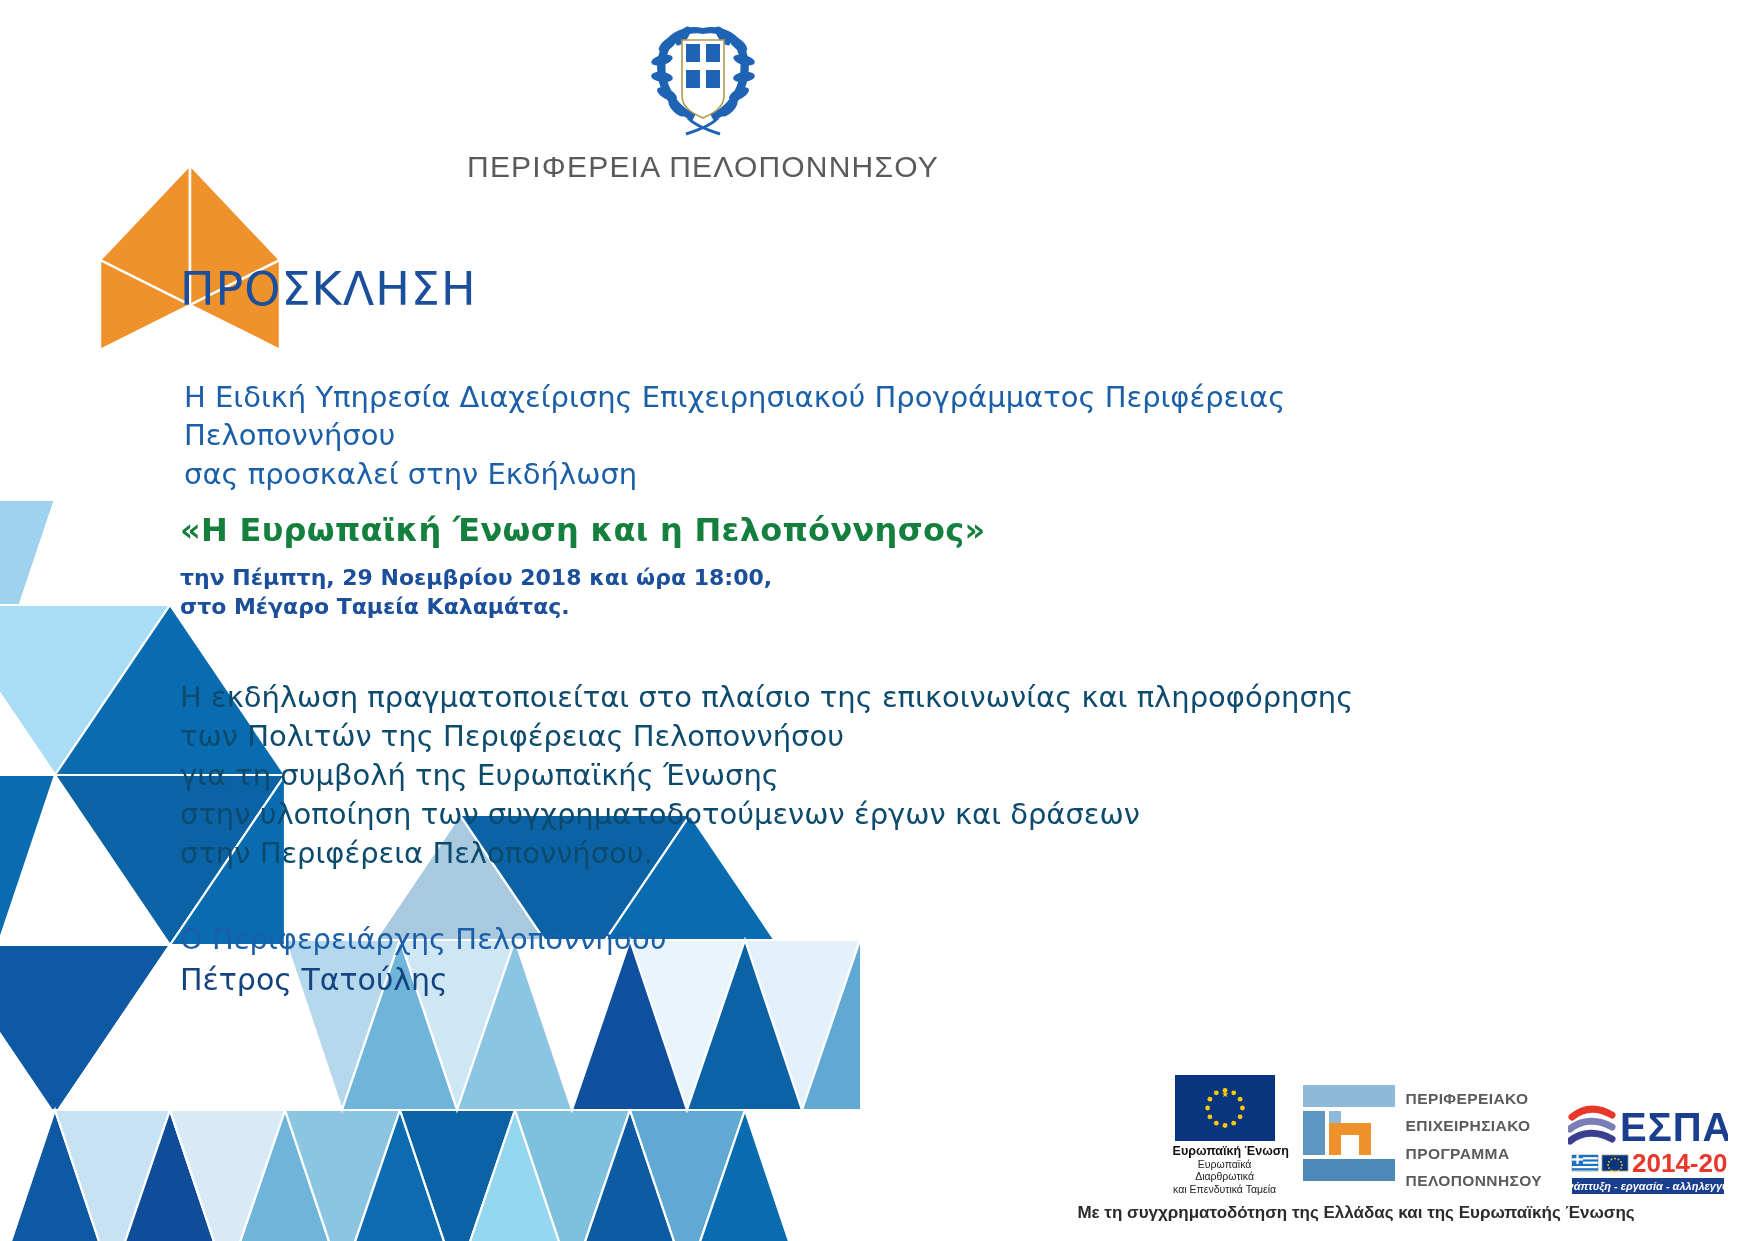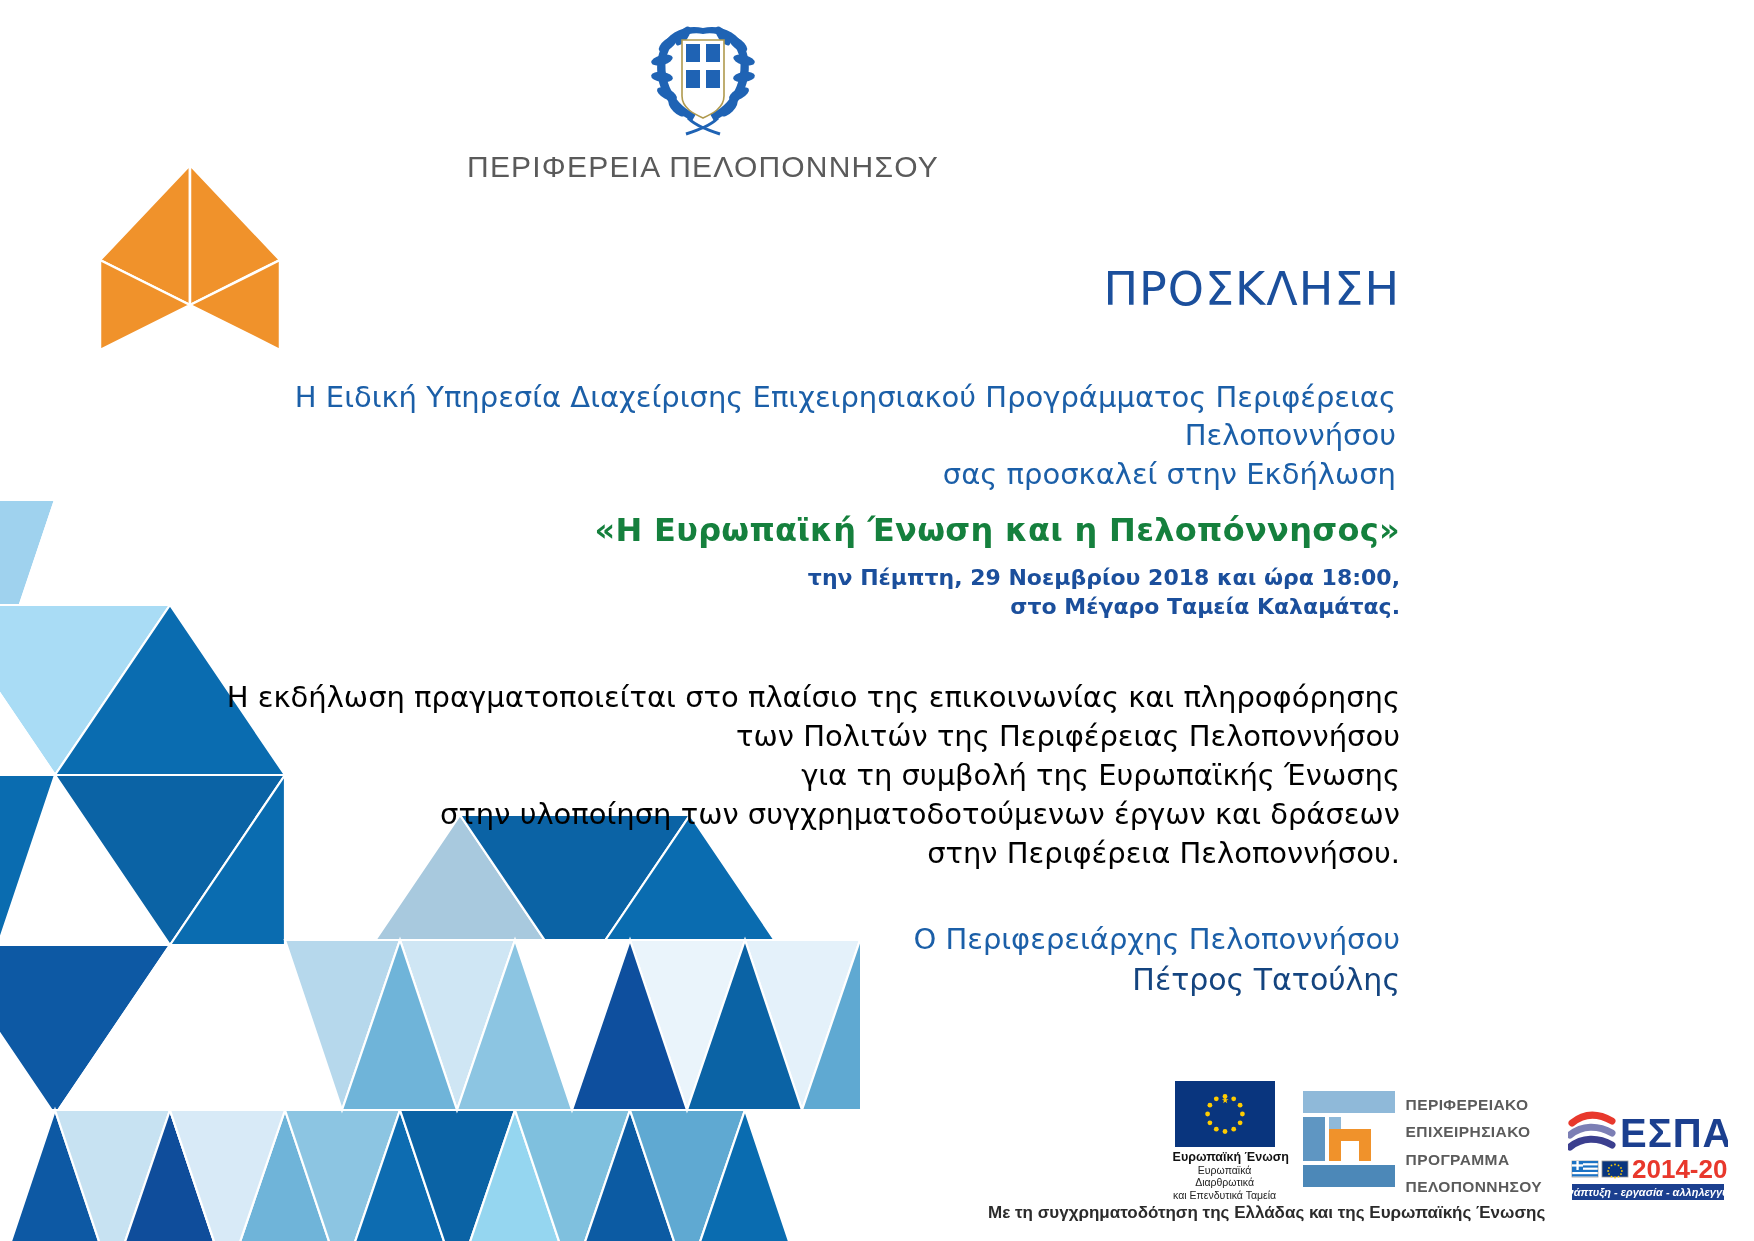--- a/index.html
+++ b/index.html
@@ -25,21 +25,21 @@
     letter-spacing:1.2px;
     color:#5a5a5a;
     font-family:"Liberation Sans",sans-serif;
   }
 
   
   .content{
     position:absolute;
     left:180px;top:262px;
     width:1220px;
-    text-align:right;
+    text-align:left;
     color:#1a4f9c;
   }
   .title{
     font-size:46px;
     font-weight:400;
     color:#1b4f9c;
     letter-spacing:1px;
     margin:0 0 62px 0;
     font-family:"DejaVu Sans",sans-serif;
   }
@@ -60,21 +60,21 @@
   .when{
     font-size:22px;
     font-weight:bold;
     color:#1b4f9c;
     line-height:1.35;
     margin:0;
   }
   .body-para{
     font-size:29px;
     line-height:1.34;
-    color:#000000;
+    color:#0c4a6e;
     margin:56px 0 0 0;
   }
   .signature{
     margin-top:48px;
     font-size:29px;
     line-height:1.35;
     color:#1b5fa8;
   }
   .signature .name{font-weight:normal;color:#14447f;font-size:30px;}
 
@@ -113,26 +113,26 @@
     font-size:15.5px;
     font-weight:bold;
     color:#5b5b5b;
     line-height:1.78;
     letter-spacing:0.4px;
     white-space:nowrap;
   }
 
   .espa-logo{width:160px;}
   .footer-note{
-    margin-top:2px;
+    margin-top:8px;
     font-size:17px;
     font-weight:bold;
     color:#2b2b2b;
     font-family:"Liberation Sans",sans-serif;
-    text-align:left;
+    text-align:center;
     padding-right:4px;
   }
 </style>
 </head>
 <body>
 
 <div class="page">
 
   <svg id="tri-art" viewBox="0 0 860 1091" preserveAspectRatio="none" aria-hidden="true">
     <defs>

